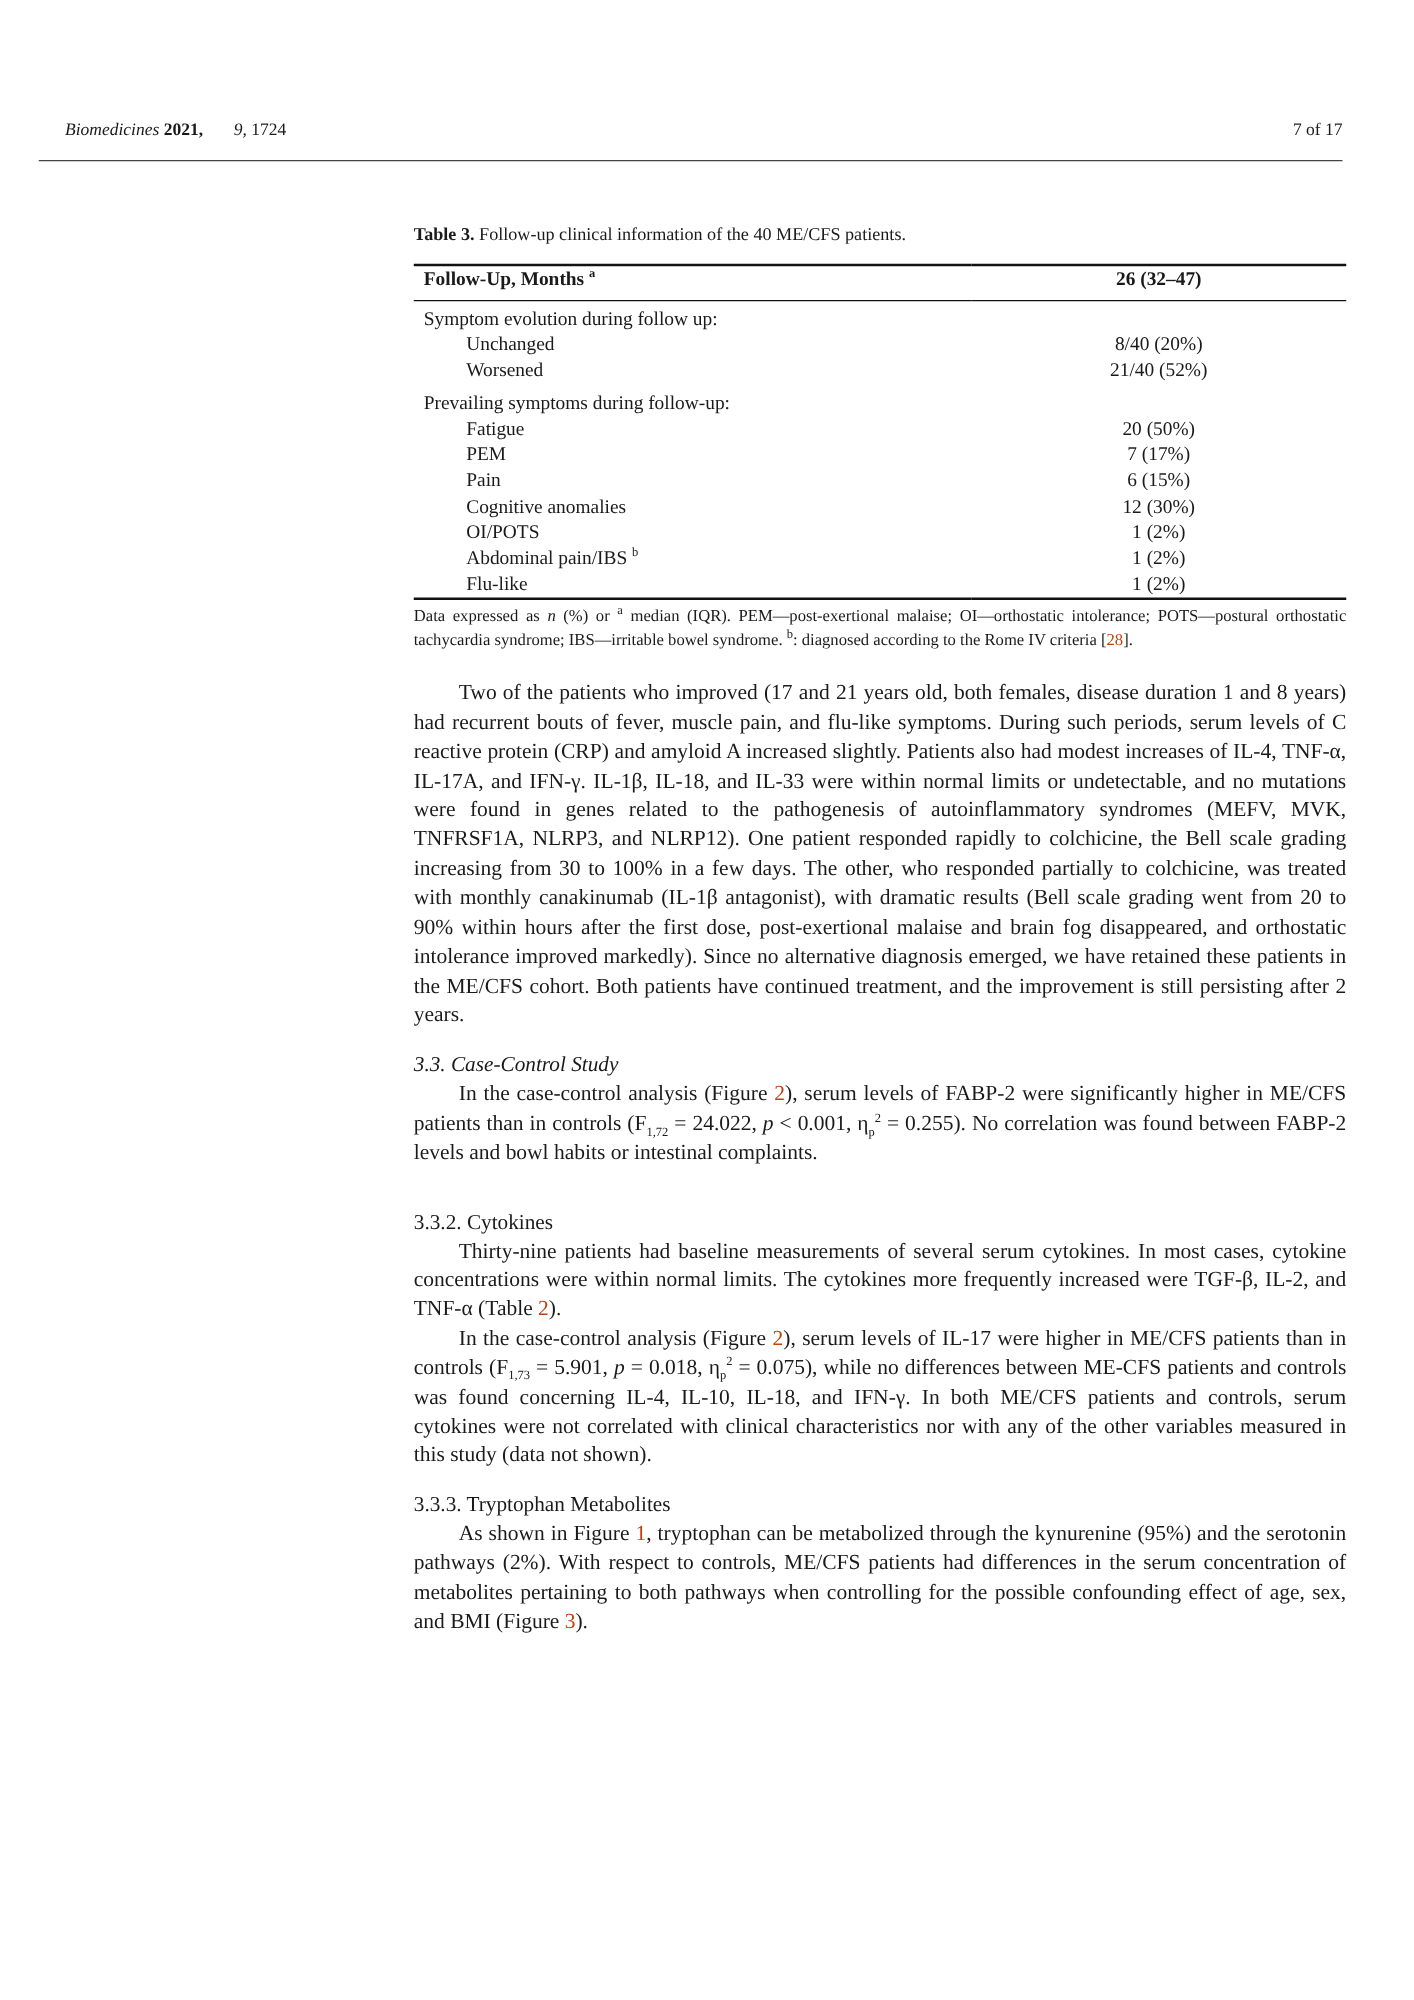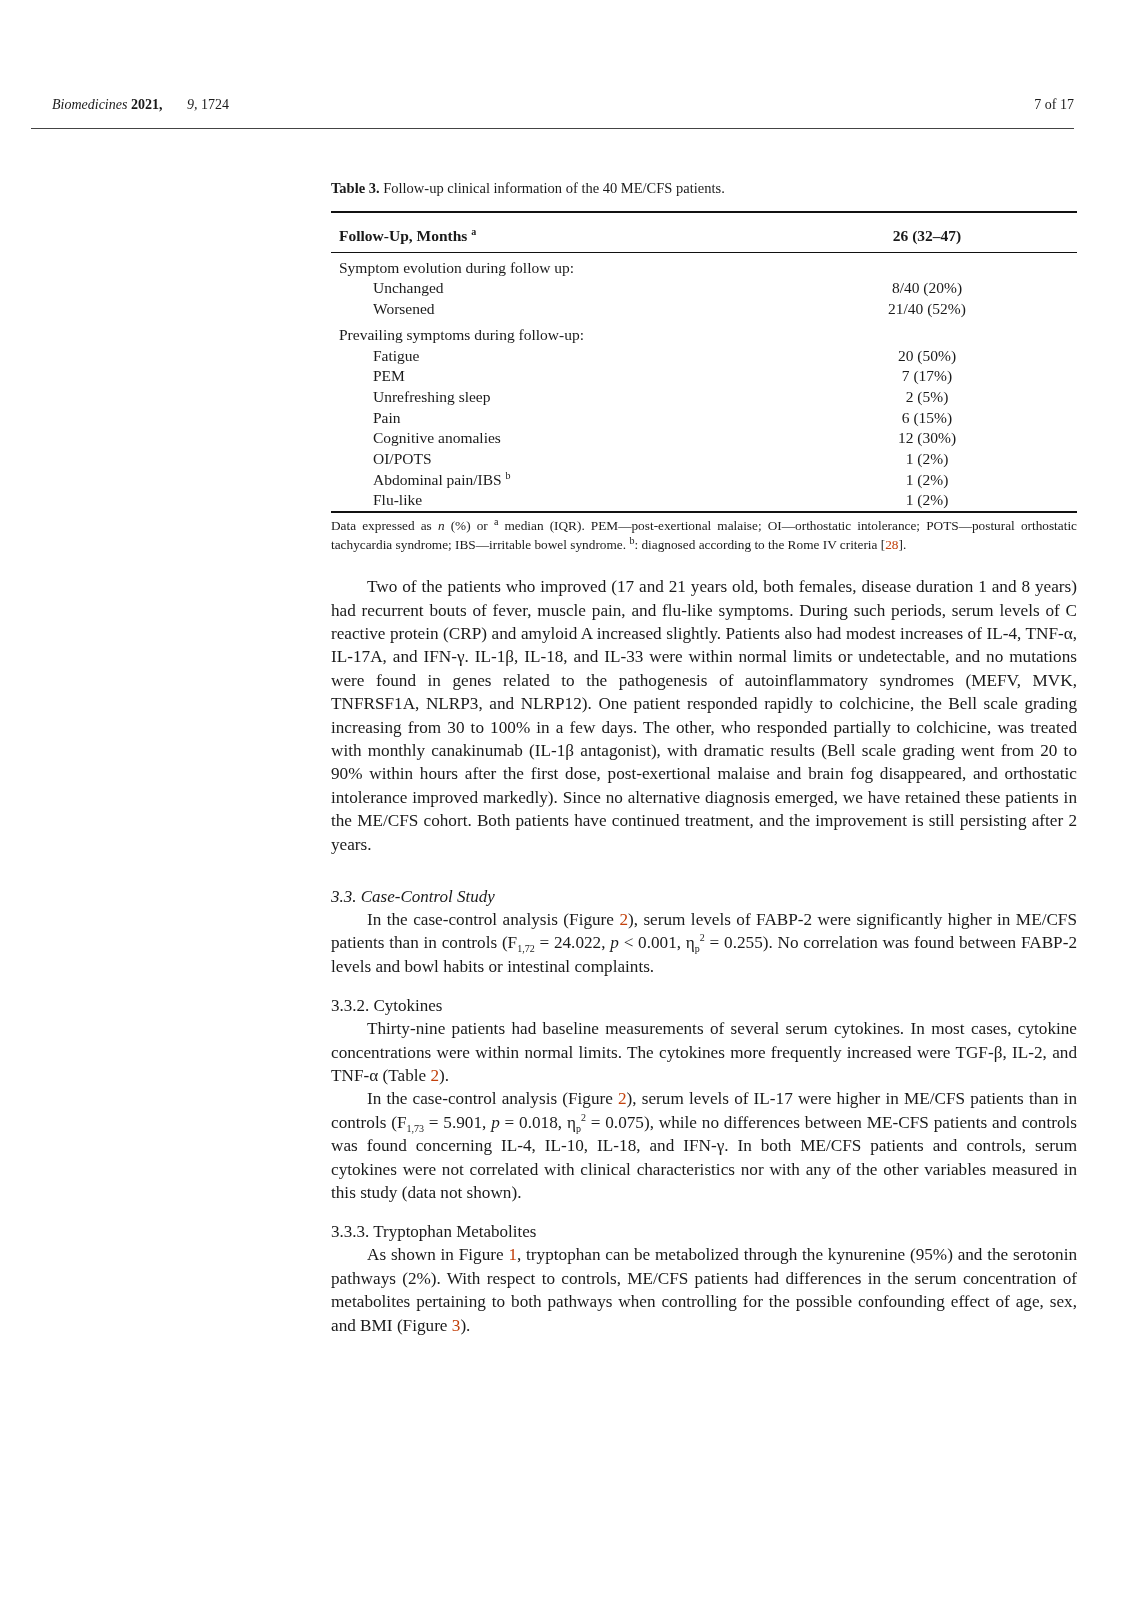--- a/index.html
+++ b/index.html
@@ -27,21 +27,21 @@
     table.t3 {
       width: 746px; border-collapse: collapse;
       font-family: "Liberation Serif", serif; font-size: 15.5px;
     }
     table.t3 td { padding: 0; line-height: 20.7px; }
     table.t3 td.val { text-align: center; width: 300px; }
     table.t3 td.lbl { padding-left: 8px; }
     table.t3 td.ind { padding-left: 42px; }
     tr.head td {
       border-top: 2px solid #111; border-bottom: 1px solid #111;
-      font-weight: bold; padding-top: 13px; padding-bottom: 5px;
+      font-weight: bold; padding-top: 1px; padding-bottom: 5px;
     }
     tr.gap-top td { padding-top: 5px; }
     tr.sep-bottom td { border-bottom: 1px solid #aaa; padding-bottom: 4px; }
     tr.last td { border-bottom: 2px solid #111; }
     sup { font-size: 10px; vertical-align: super; line-height: 0; }
     sub { font-size: 10px; vertical-align: sub; line-height: 0; }
     .footnote {
       font-family: "Liberation Serif", serif; font-size: 13.3px; line-height: 19px;
       margin-top: 3px; text-align: justify;
     }
@@ -98,24 +98,20 @@
     </tr>
     <tr>
       <td class="ind">Fatigue</td>
       <td class="val">20 (50%)</td>
     </tr>
     <tr>
       <td class="ind">PEM</td>
       <td class="val">7 (17%)</td>
     </tr>
     <tr>
-      <td class="ind">Unrefreshing sleep</td>
-      <td class="val">2 (5%)</td>
-    </tr>
-    <tr>
       <td class="ind">Pain</td>
       <td class="val">6 (15%)</td>
     </tr>
     <tr>
       <td class="ind">Cognitive anomalies</td>
       <td class="val">12 (30%)</td>
     </tr>
     <tr>
       <td class="ind">OI/POTS</td>
       <td class="val">1 (2%)</td>
@@ -128,25 +124,25 @@
       <td class="ind">Flu-like</td>
       <td class="val">1 (2%)</td>
     </tr>
   </tbody>
     </table>
 
   <div class="footnote"><span>Data expressed as </span><i>n</i><span> (%) or </span><sup>a</sup><span> median (IQR). PEM—post-exertional malaise; OI—orthostatic intolerance; POTS—postural orthostatic tachycardia syndrome; IBS—irritable bowel syndrome. </span><sup>b</sup><span>: diagnosed according to the Rome IV criteria [</span><span class="link">28</span><span>].</span></div>
 
   <p class="para" style="margin-top:21px">Two of the patients who improved (17 and 21 years old, both females, disease duration 1 and 8 years) had recurrent bouts of fever, muscle pain, and flu-like symptoms. During such periods, serum levels of C reactive protein (CRP) and amyloid A increased slightly. Patients also had modest increases of IL-4, TNF-α, IL-17A, and IFN-γ. IL-1β, IL-18, and IL-33 were within normal limits or undetectable, and no mutations were found in genes related to the pathogenesis of autoinflammatory syndromes (MEFV, MVK, TNFRSF1A, NLRP3, and NLRP12). One patient responded rapidly to colchicine, the Bell scale grading increasing from 30 to 100% in a few days. The other, who responded partially to colchicine, was treated with monthly canakinumab (IL-1β antagonist), with dramatic results (Bell scale grading went from 20 to 90% within hours after the first dose, post-exertional malaise and brain fog disappeared, and orthostatic intolerance improved markedly). Since no alternative diagnosis emerged, we have retained these patients in the ME/CFS cohort. Both patients have continued treatment, and the improvement is still persisting after 2 years.</p>
 
-  <p class="h3" style="margin-top:29px">3.3. Case-Control Study</p>
+  <p class="h3" style="margin-top:17px">3.3. Case-Control Study</p>
 
   <p class="para"><span>In the case-control analysis (Figure </span><span class="link">2</span><span>), serum levels of FABP-2 were significantly higher in ME/CFS patients than in controls (F</span><sub>1,72</sub><span> = 24.022, </span><i>p</i><span> &lt; 0.001, η</span><sub>p</sub><sup>2</sup><span> = 0.255). No correlation was found between FABP-2 levels and bowl habits or intestinal complaints.</span></p>
 
-  <p class="h4" style="margin-top:16px">3.3.2. Cytokines</p>
+  <p class="h4" style="margin-top:32px">3.3.2. Cytokines</p>
 
   <p class="para"><span>Thirty-nine patients had baseline measurements of several serum cytokines. In most cases, cytokine concentrations were within normal limits. The cytokines more frequently increased were TGF-β, IL-2, and TNF-α (Table </span><span class="link">2</span><span>).</span></p>
 
   <p class="para"><span>In the case-control analysis (Figure </span><span class="link">2</span><span>), serum levels of IL-17 were higher in ME/CFS patients than in controls (F</span><sub>1,73</sub><span> = 5.901, </span><i>p</i><span> = 0.018, η</span><sub>p</sub><sup>2</sup><span> = 0.075), while no differences between ME-CFS patients and controls was found concerning IL-4, IL-10, IL-18, and IFN-γ. In both ME/CFS patients and controls, serum cytokines were not correlated with clinical characteristics nor with any of the other variables measured in this study (data not shown).</span></p>
 
   <p class="h4" style="margin-top:16px">3.3.3. Tryptophan Metabolites</p>
 
   <p class="para"><span>As shown in Figure </span><span class="link">1</span><span>, tryptophan can be metabolized through the kynurenine (95%) and the serotonin pathways (2%). With respect to controls, ME/CFS patients had differences in the serum concentration of metabolites pertaining to both pathways when controlling for the possible confounding effect of age, sex, and BMI (Figure </span><span class="link">3</span><span>).</span></p>
 
 </div>

